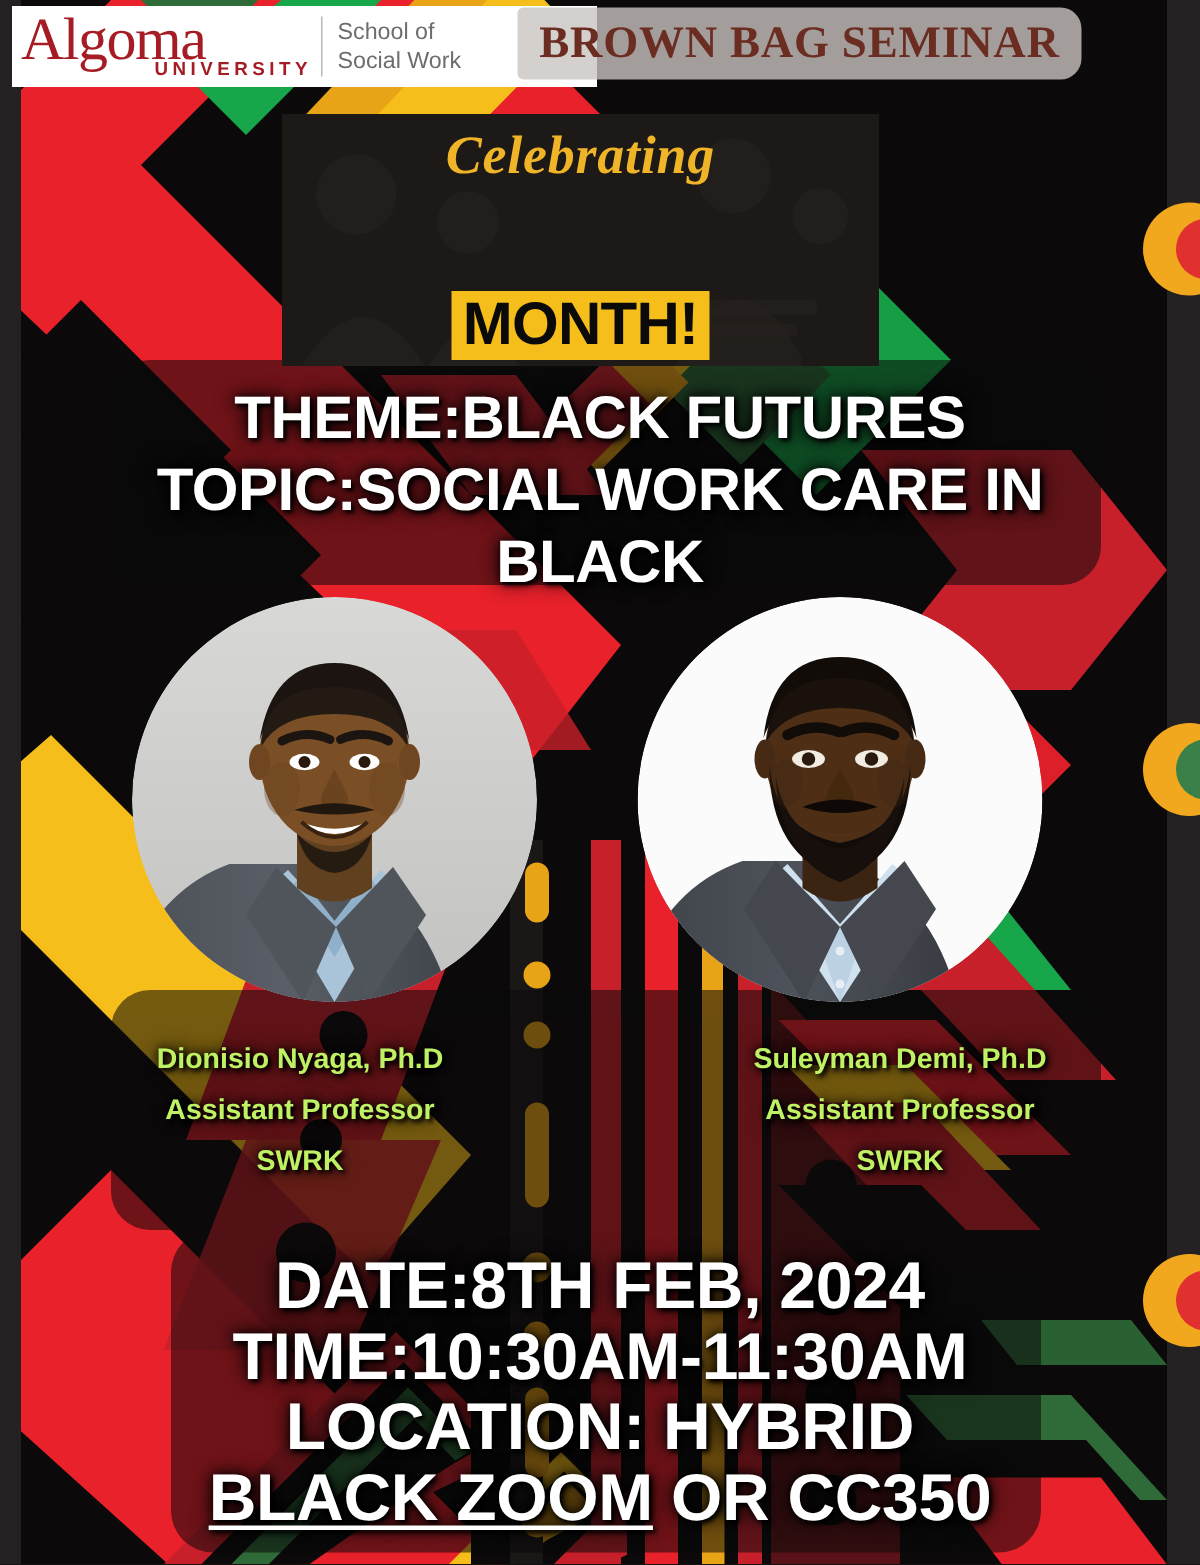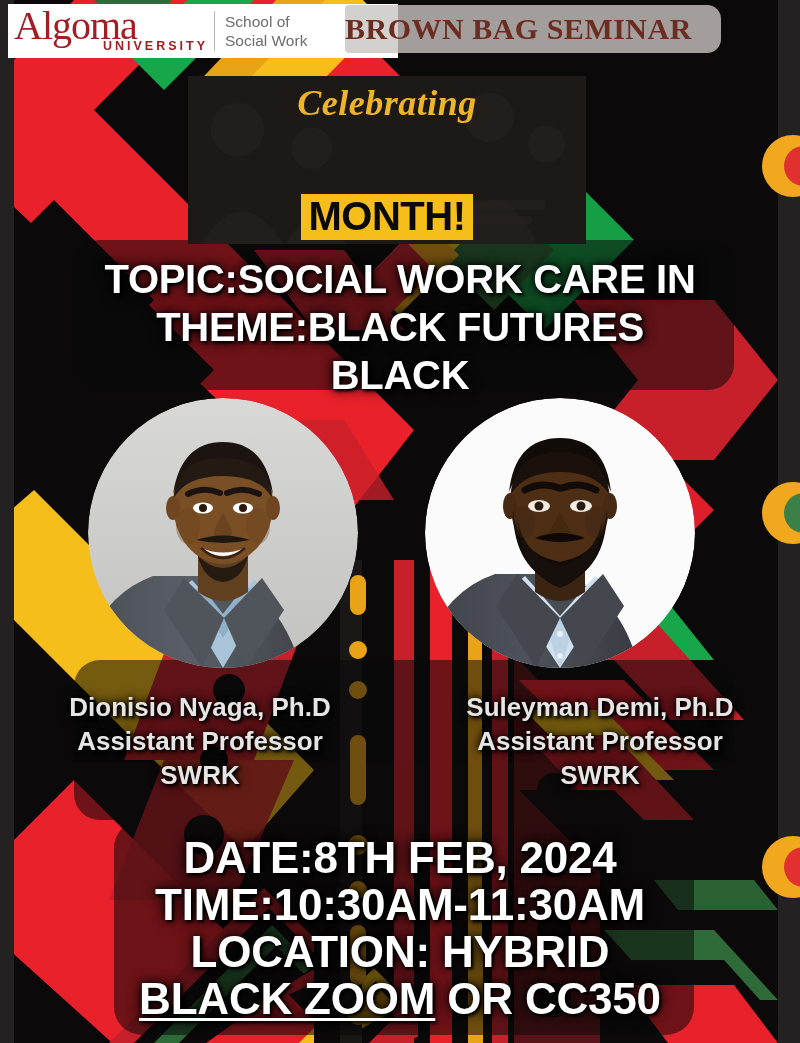--- a/index.html
+++ b/index.html
@@ -41,21 +41,21 @@
   .logo-div{width:1px;background:#b9b9b9;margin:7px 0;}
   .logo-right{
     flex:1;display:flex;flex-direction:column;justify-content:center;
     padding-left:10px;color:#6d6d6d;font-size:15.5px;line-height:19px;
   }
 
   .bbs-banner{
     position:absolute;left:345px;top:5px;width:376px;height:48px;
     background:rgba(201,196,192,0.80);
     border-radius:4px 14px 14px 4px;
-    display:flex;align-items:center;justify-content:flex-start;
+    display:flex;align-items:center;justify-content:center;
   }
   .bbs-text{
     font-family:"Liberation Serif", serif;
     font-weight:700;font-size:30px;color:#6B2D22;
     letter-spacing:0.5px;white-space:nowrap;
   }
 
   
   .bhm{
     position:absolute;left:188px;top:76px;width:386px;height:168px;
@@ -96,21 +96,21 @@
     position:absolute;width:270px;height:270px;border-radius:50%;
     overflow:hidden;z-index:26;
   }
   .photo.p1{left:88px;top:398px;}
   .photo.p2{left:425px;top:398px;}
 
   .speakers{position:absolute;left:0;top:690px;width:800px;z-index:26;display:flex;}
   .sp{flex:1;text-align:center;}
   .sp-line{
     font-family:"Liberation Sans", sans-serif;font-weight:700;
-    font-size:26px;line-height:34px;color:#e5e5e5;
+    font-size:19px;line-height:34px;color:#bef264;
     text-shadow:0 0 6px rgba(0,0,0,.95),0 0 12px rgba(0,0,0,.9),2px 2px 3px rgba(0,0,0,.95);
   }
 
   .details{
     position:absolute;left:40px;top:834px;width:720px;z-index:26;text-align:center;
   }
   .det-line{
     font-family:"Liberation Sans", sans-serif;font-weight:700;
     font-size:44px;line-height:47px;color:#ffffff;letter-spacing:-0.2px;
     text-shadow:0 0 7px rgba(0,0,0,.95),0 0 15px rgba(0,0,0,.92),2px 2px 3px rgba(0,0,0,.95);
@@ -314,22 +314,22 @@
 
     <div class="bhm-celebrating">Celebrating</div>
 
 
     <div class="bhm-row r2">
       <span class="chip gold">MONTH!</span>
     </div>
   </div>
 
   <div class="theme-block">
+    <div class="theme-line">THEME:BLACK FUTURES</div>
     <div class="theme-line">TOPIC:SOCIAL WORK CARE IN</div>
-    <div class="theme-line">THEME:BLACK FUTURES</div>
     <div class="theme-line">BLACK</div>
   </div>
 
   <div class="photo p1">
     <svg viewBox="0 0 270 270" width="270" height="270">
       <defs>
         <clipPath id="c1">
             <circle cx="135" cy="135" r="135"></circle>
           </clipPath>
         <linearGradient id="bg1" x1="0" y1="0" x2="0" y2="1">

